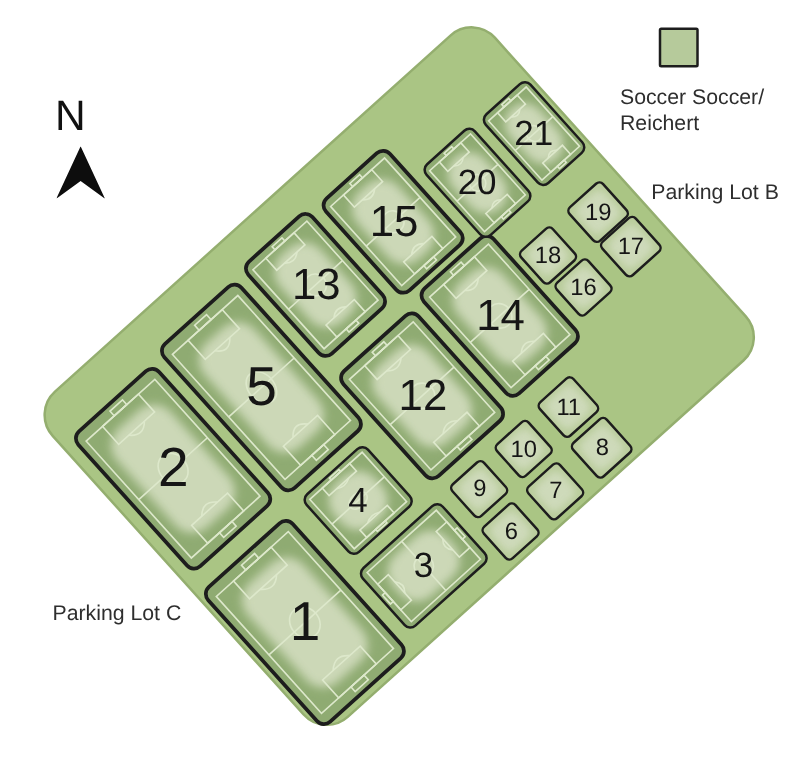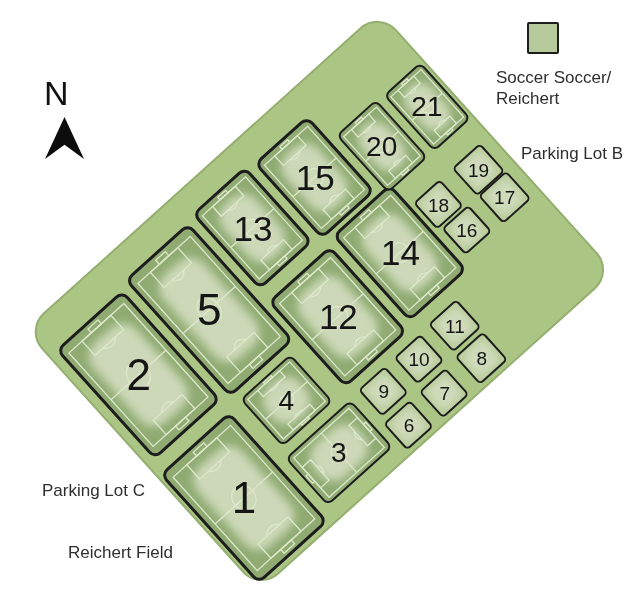--- a/index.html
+++ b/index.html
@@ -71,21 +71,20 @@
   <div class="north-arrow"></div>
 
   <div class="legend-swatch"></div>
   <div class="map-label legend-text">
     <span>Soccer Soccer/</span><br>
     <span>Reichert</span>
   </div>
 
   <div class="map-label label-parking-b">Parking Lot B</div>
   <div class="map-label label-parking-c">Parking Lot C</div>
-  <div class="map-label label-field-name">Reichert Field</div>
 
   <div class="park" id="park">
       <div class="field big" style="left: 2px; top: 196px; width: 94px; height: 148px;">
         <div class="patch"></div>
         <svg class="pitch" preserveAspectRatio="none" viewBox="0 0 100 140">
           <rect x="6" y="8" width="88" height="124"></rect>
           <line x1="6" y1="70" x2="94" y2="70"></line>
           <circle cx="50" cy="70" r="13"></circle>
           <rect x="27" y="8" width="46" height="19"></rect>
           <path d="M40 27 Q50 36 60 27"></path>

